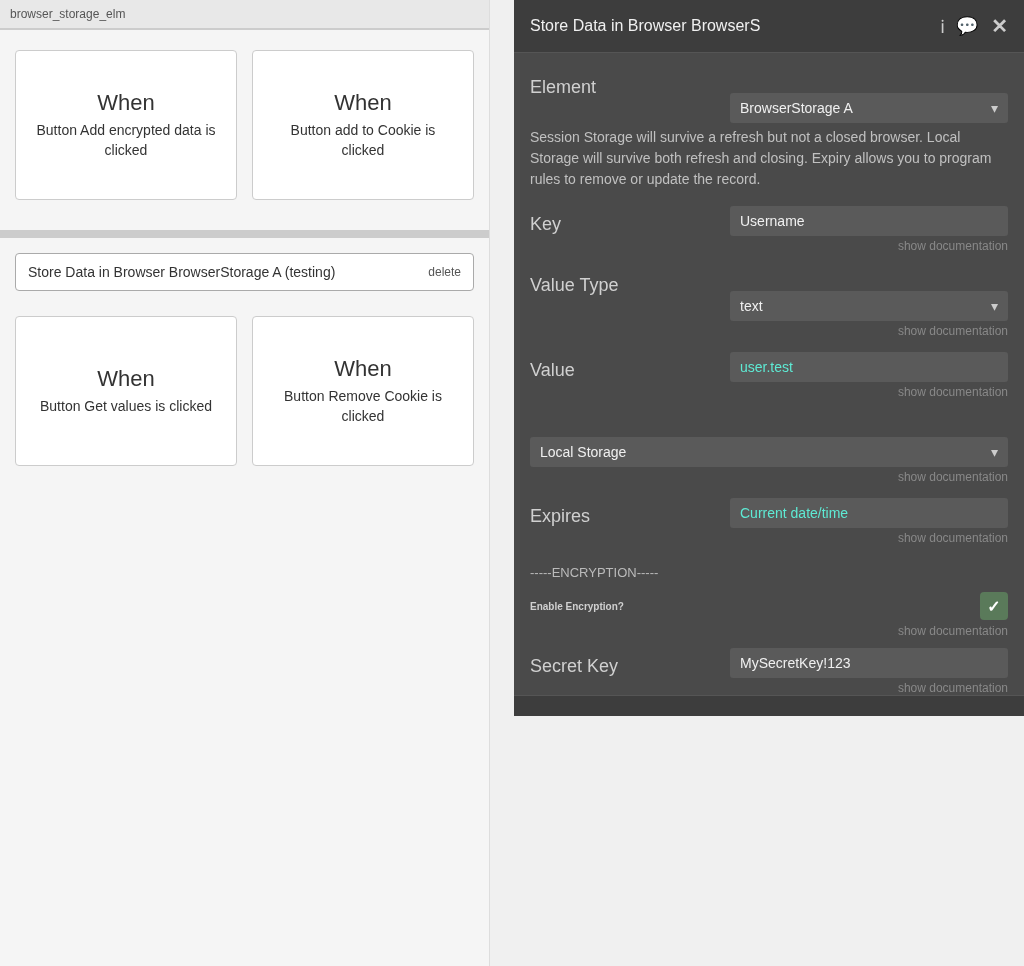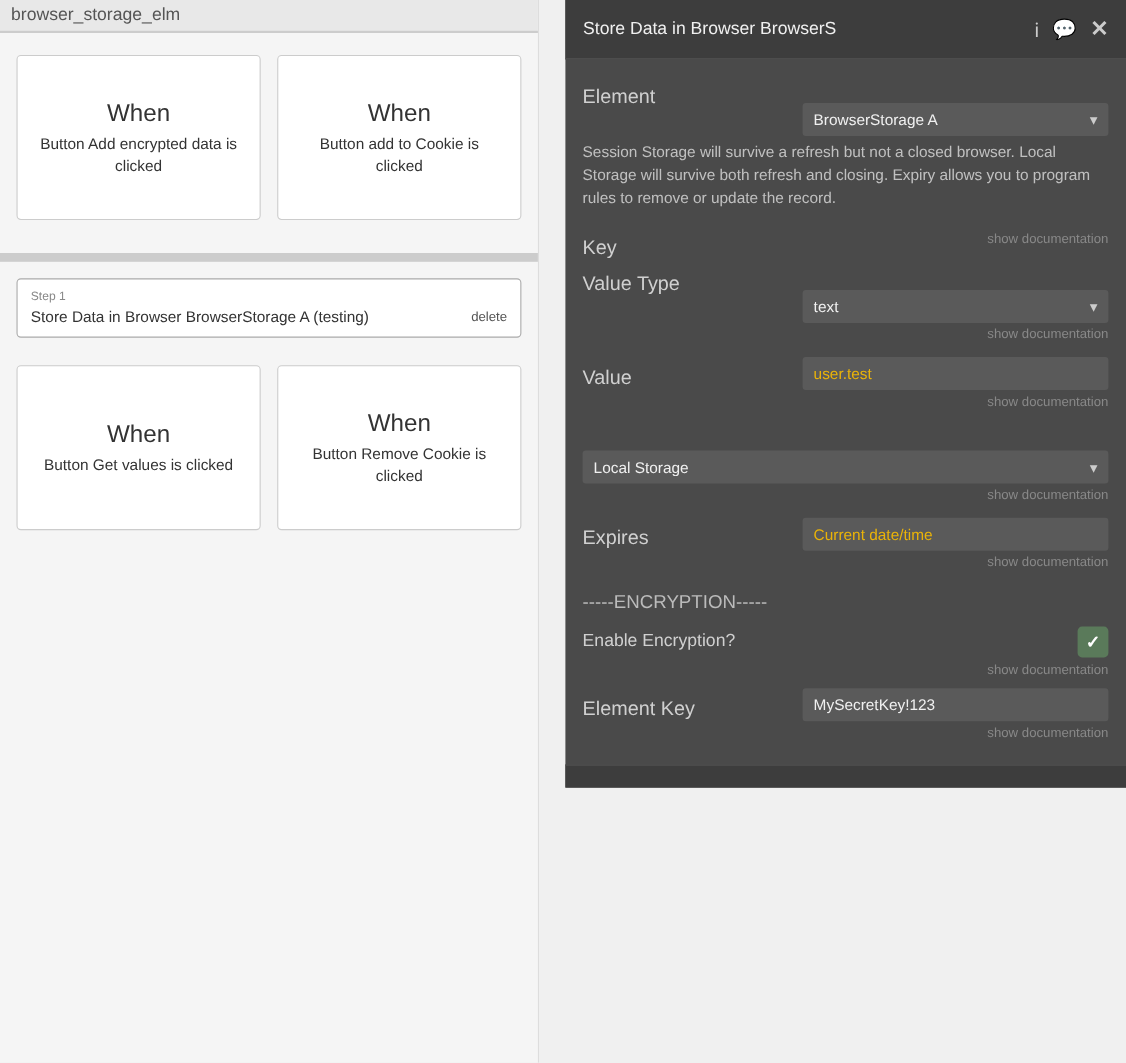--- a/index.html
+++ b/index.html
@@ -28,21 +28,21 @@
     .top-bar {
       height: 30px;
       background: #e8e8e8;
       border-bottom: 2px solid #ccc;
       display: flex;
       align-items: center;
       padding: 0 10px;
     }
 
     .top-bar-text {
-      font-size: 16px;
+      font-size: 12px;
       color: #555;
     }
 
     
     .cards-section {
       padding: 20px 15px;
     }
 
     .cards-row {
       display: flex;
@@ -231,21 +231,21 @@
       width: 100%;
       background: #5a5a5a;
       border: none;
       border-radius: 3px;
       color: #f0f0f0;
       padding: 7px 10px;
       font-size: 14px;
     }
 
     .form-input-blue {
-      color: #eab308;
+      color: #5eead4;
     }
 
     .show-doc {
       font-size: 12px;
       color: #888;
       text-align: right;
       display: block;
       margin-top: 3px;
       margin-bottom: 10px;
       cursor: pointer;
@@ -253,36 +253,37 @@
 
     .description-text {
       font-size: 14px;
       color: #c0c0c0;
       line-height: 1.5;
       margin-bottom: 16px;
     }
 
     
     .encryption-divider {
-      font-size: 17px;
+      font-size: 13px;
       color: #bbb;
       margin: 10px 0 12px 0;
       text-align: left;
     }
 
     .enable-encryption-row {
       display: flex;
       align-items: center;
       justify-content: space-between;
       margin-bottom: 4px;
     }
 
     .enable-encryption-label {
-      font-size: 16px;
+      font-size: 10px;
       color: #d0d0d0;
+      font-weight: bold;
     }
 
     .checkbox-checked {
       width: 28px;
       height: 28px;
       background: #5a7a5a;
       border-radius: 4px;
       display: flex;
       align-items: center;
       justify-content: center;
@@ -329,21 +330,20 @@
         <span class="when-title">When</span>
         <span class="when-desc">Button add to Cookie is clicked</span>
       </div>
     </div>
   </div>
 
   <div class="divider-bar"></div>
 
   <div class="step-section">
     <div class="step-box">
-      <div class="step-label">Step 1</div>
       <div class="step-title">
         <span>Store Data in Browser BrowserStorage A (testing)</span>
         <a class="step-delete">delete</a>
       </div>
     </div>
   </div>
 
   <div class="bottom-cards-section">
     <div class="cards-row">
       <div class="when-card">
@@ -377,20 +377,21 @@
           <select class="form-select"><option>BrowserStorage A</option></select>
         </div>
       </div>
     </div>
 
     <p class="description-text">Session Storage will survive a refresh but not a closed browser. Local Storage will survive both refresh and closing. Expiry allows you to program rules to remove or update the record.</p>
 
     <div class="form-row">
       <div class="form-label">Key</div>
       <div class="form-control-wrap">
+        <input class="form-input" type="text" value="Username" style="">
         <span class="show-doc">show documentation</span>
       </div>
     </div>
 
     <div class="form-row">
       <div class="form-label">Value Type</div>
       <div class="form-control-wrap">
         <div class="select-wrapper">
           <select class="form-select"><option selected="">text</option><option>number</option><option>boolean</option><option>list</option></select>
         </div>
@@ -425,21 +426,21 @@
 
     <div class="encryption-divider">-----ENCRYPTION-----</div>
 
     <div class="enable-encryption-row">
       <span class="enable-encryption-label">Enable Encryption?</span>
       <div class="checkbox-checked"></div>
     </div>
     <span class="show-doc">show documentation</span>
 
     <div class="form-row">
-      <div class="form-label">Element Key</div>
+      <div class="form-label">Secret Key</div>
       <div class="form-control-wrap">
         <input class="form-input" type="text" value="MySecretKey!123" style="">
         <span class="show-doc">show documentation</span>
       </div>
     </div>
 
     <div class="bottom-divider">--------------------</div>
 
   </div>
 

